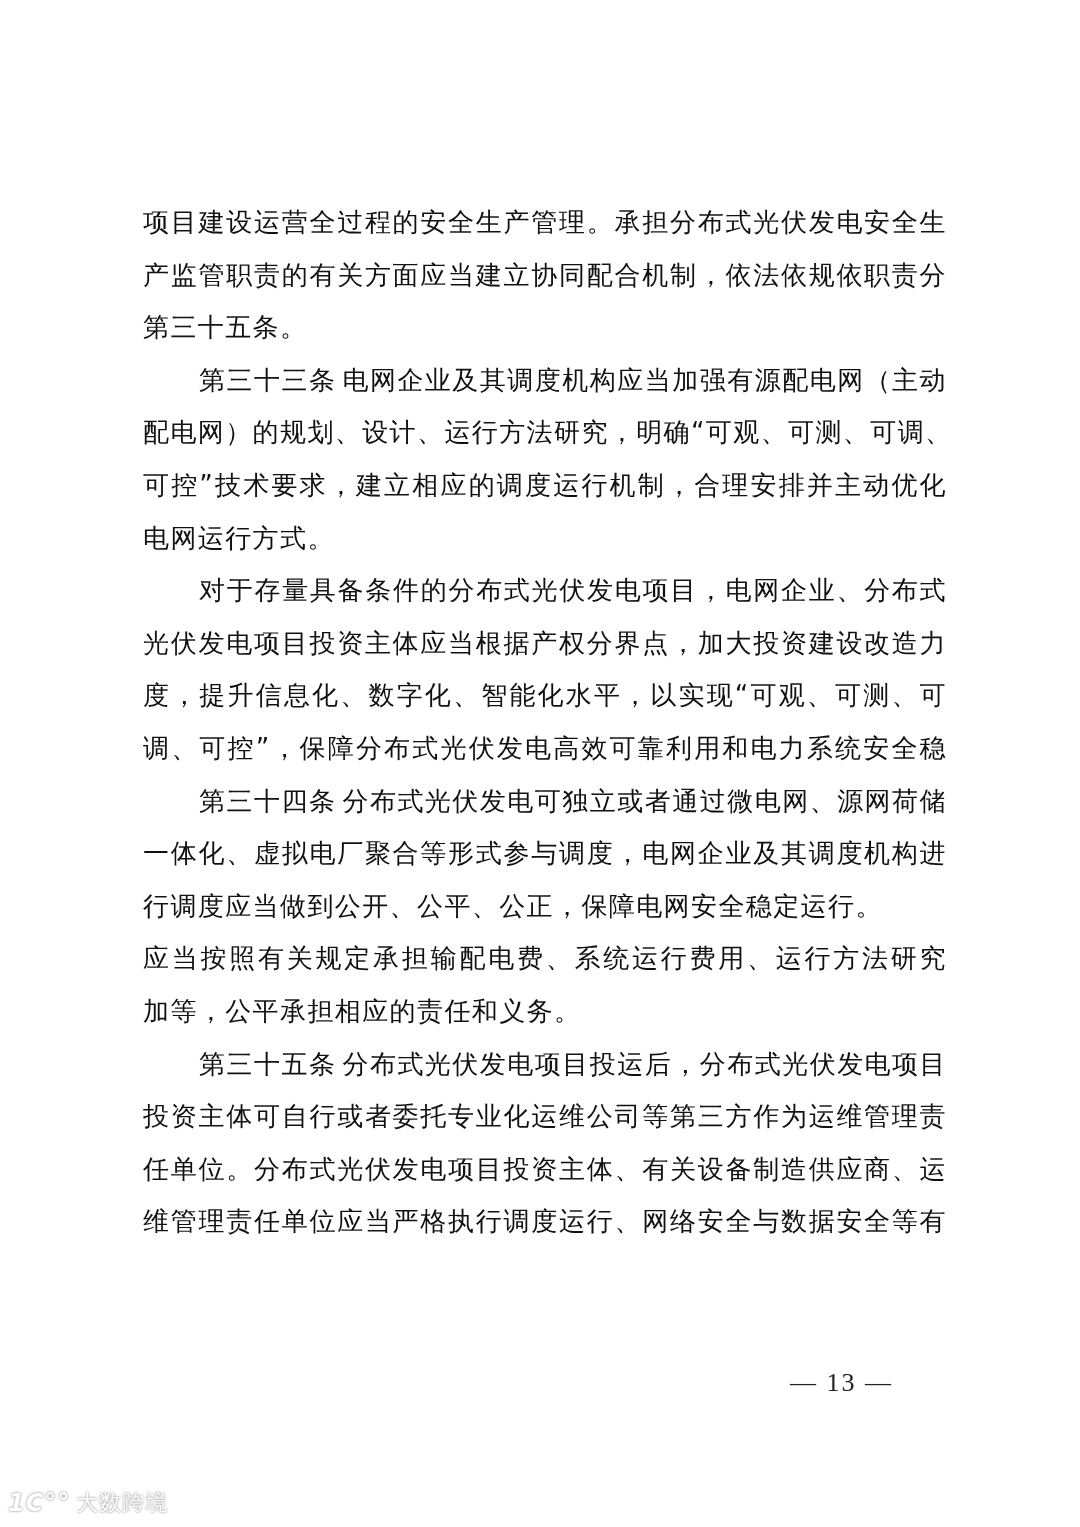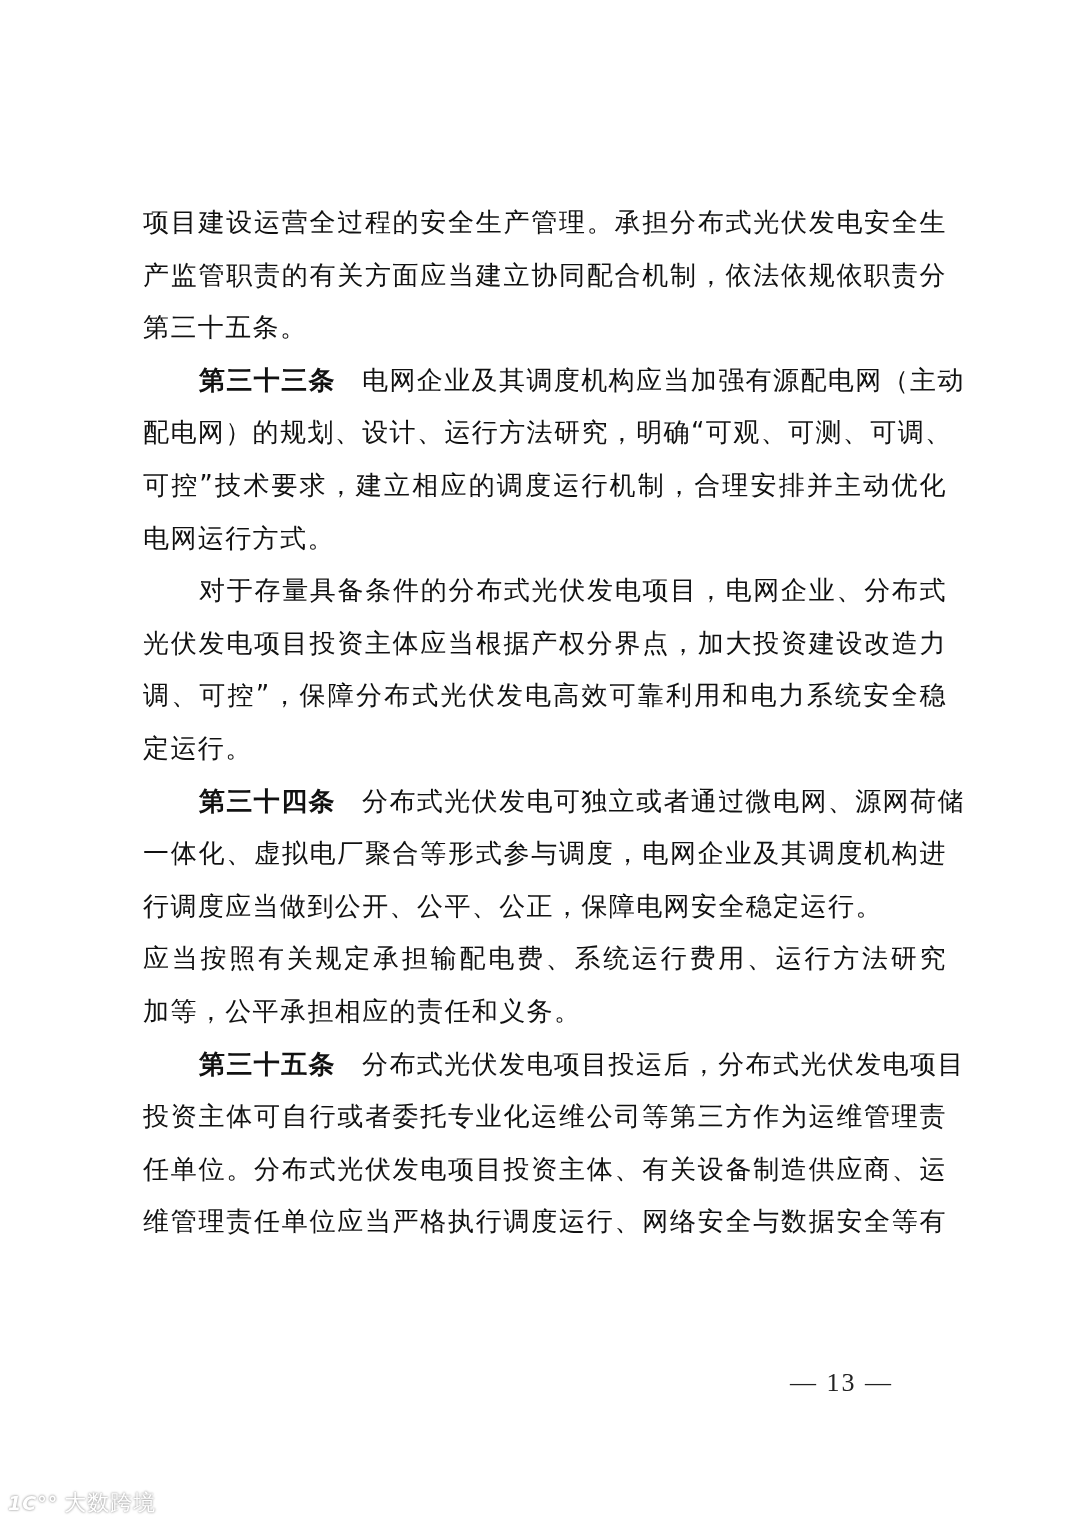--- a/index.html
+++ b/index.html
@@ -40,22 +40,22 @@
       text-align: justify;
       text-align-last: justify;
     }
     .line.last {
       text-align-last: left;
     }
     .indent {
       padding-left: 56px;
     }
     .article-num {
-      font-weight: bold;
-      margin-right: 26px;
+      font-weight: normal;
+      margin-right: 6px;
     }
     .page-number {
       position: absolute;
       left: 790px;
       top: 1368px;
       width: 110px;
       text-align: left;
       font-family: "Liberation Serif", "DejaVu Serif", serif;
       font-size: 26px;
       color: #222222;
@@ -69,21 +69,21 @@
       color: #ffffff;
       text-shadow: 0 0 2px #9a9a9a, 0 0 3px #bcbcbc;
       font-family: "DejaVu Sans", sans-serif;
       letter-spacing: 1px;
       display: flex;
       align-items: center;
       gap: 6px;
     }
     .watermark .logo {
       font-weight: bold;
-      font-size: 19px;
+      font-size: 24px;
       font-style: italic;
     }
   </style>
 </head>
 <body>
 
 <div class="page">
   <div class="body-text">
 
     <div class="line">项目建设运营全过程的安全生产管理。承担分布式光伏发电安全生</div>
@@ -92,22 +92,22 @@
 
     <div class="line indent">
       <span class="article-num">第三十三条</span><span>电网企业及其调度机构应当加强有源配电网（主动</span>
     </div>
     <div class="line">配电网）的规划、设计、运行方法研究，明确“可观、可测、可调、</div>
     <div class="line">可控”技术要求，建立相应的调度运行机制，合理安排并主动优化</div>
     <div class="line last">电网运行方式。</div>
 
     <div class="line indent">对于存量具备条件的分布式光伏发电项目，电网企业、分布式</div>
     <div class="line">光伏发电项目投资主体应当根据产权分界点，加大投资建设改造力</div>
+    <div class="line">度，提升信息化、数字化、智能化水平，以实现“可观、可测、可</div>
     <div class="line">调、可控”，保障分布式光伏发电高效可靠利用和电力系统安全稳</div>
-    <div class="line last">定运行。</div>
 
     <div class="line indent">
       <span class="article-num">第三十四条</span><span>分布式光伏发电可独立或者通过微电网、源网荷储</span>
     </div>
     <div class="line">一体化、虚拟电厂聚合等形式参与调度，电网企业及其调度机构进</div>
     <div class="line last">行调度应当做到公开、公平、公正，保障电网安全稳定运行。</div>
 
     <div class="line">应当按照有关规定承担输配电费、系统运行费用、运行方法研究</div>
     <div class="line last">加等，公平承担相应的责任和义务。</div>
 

